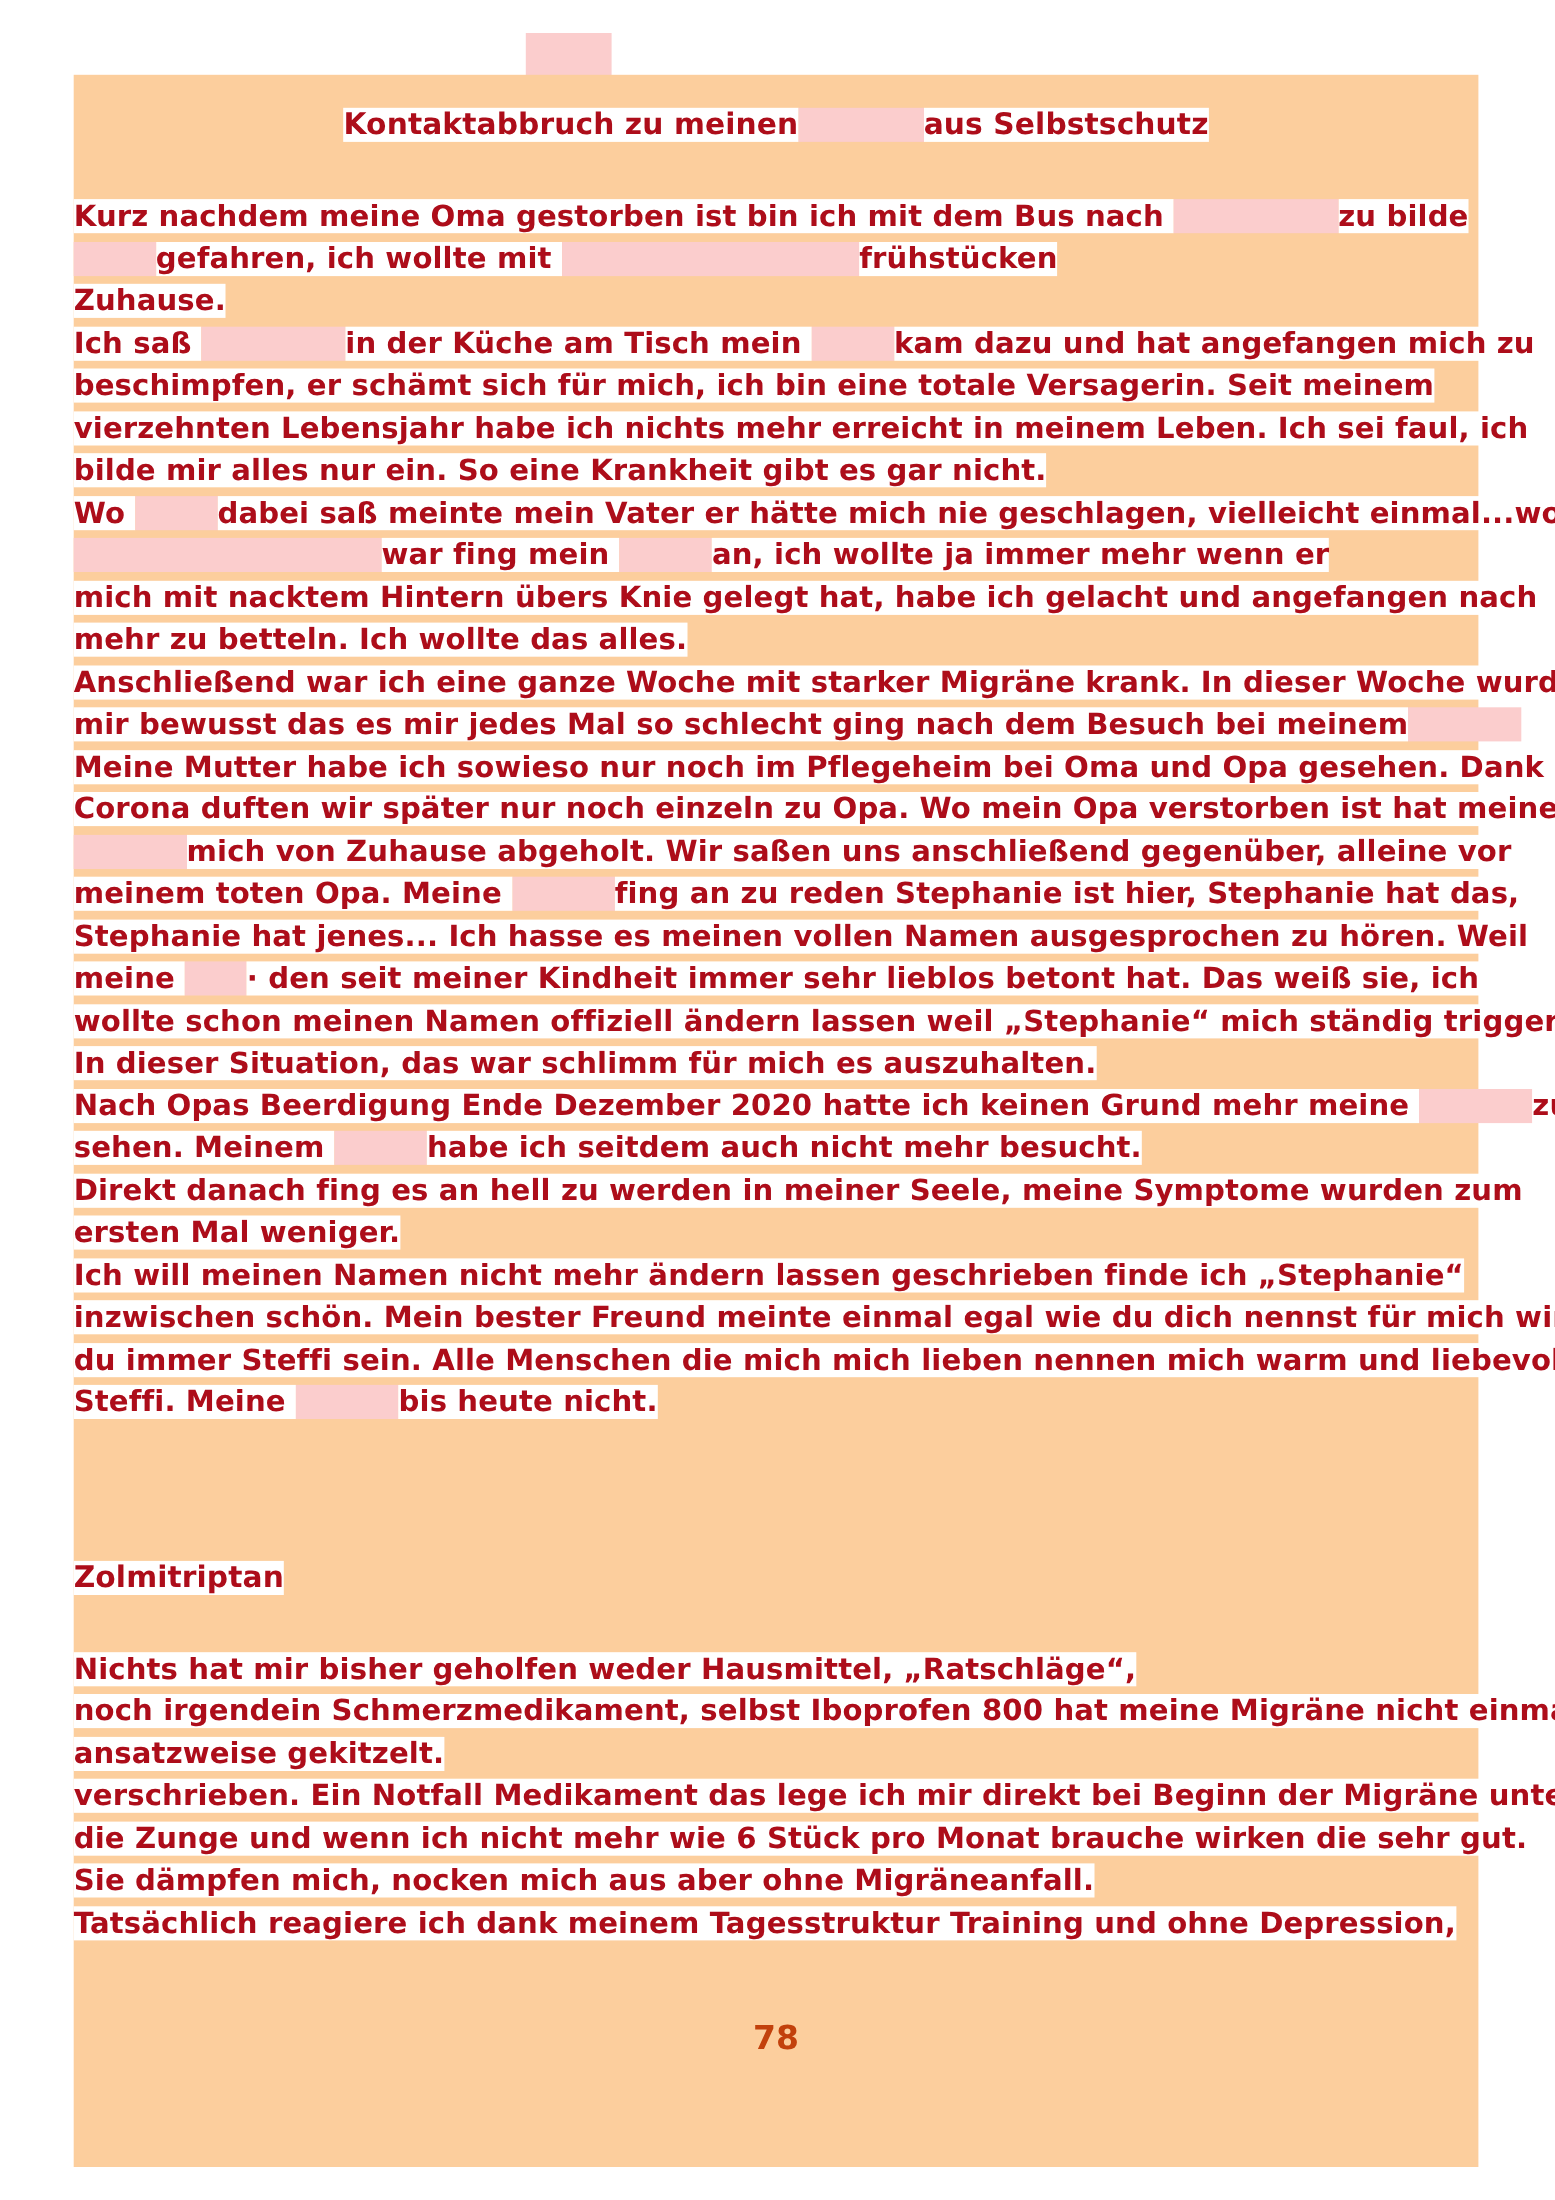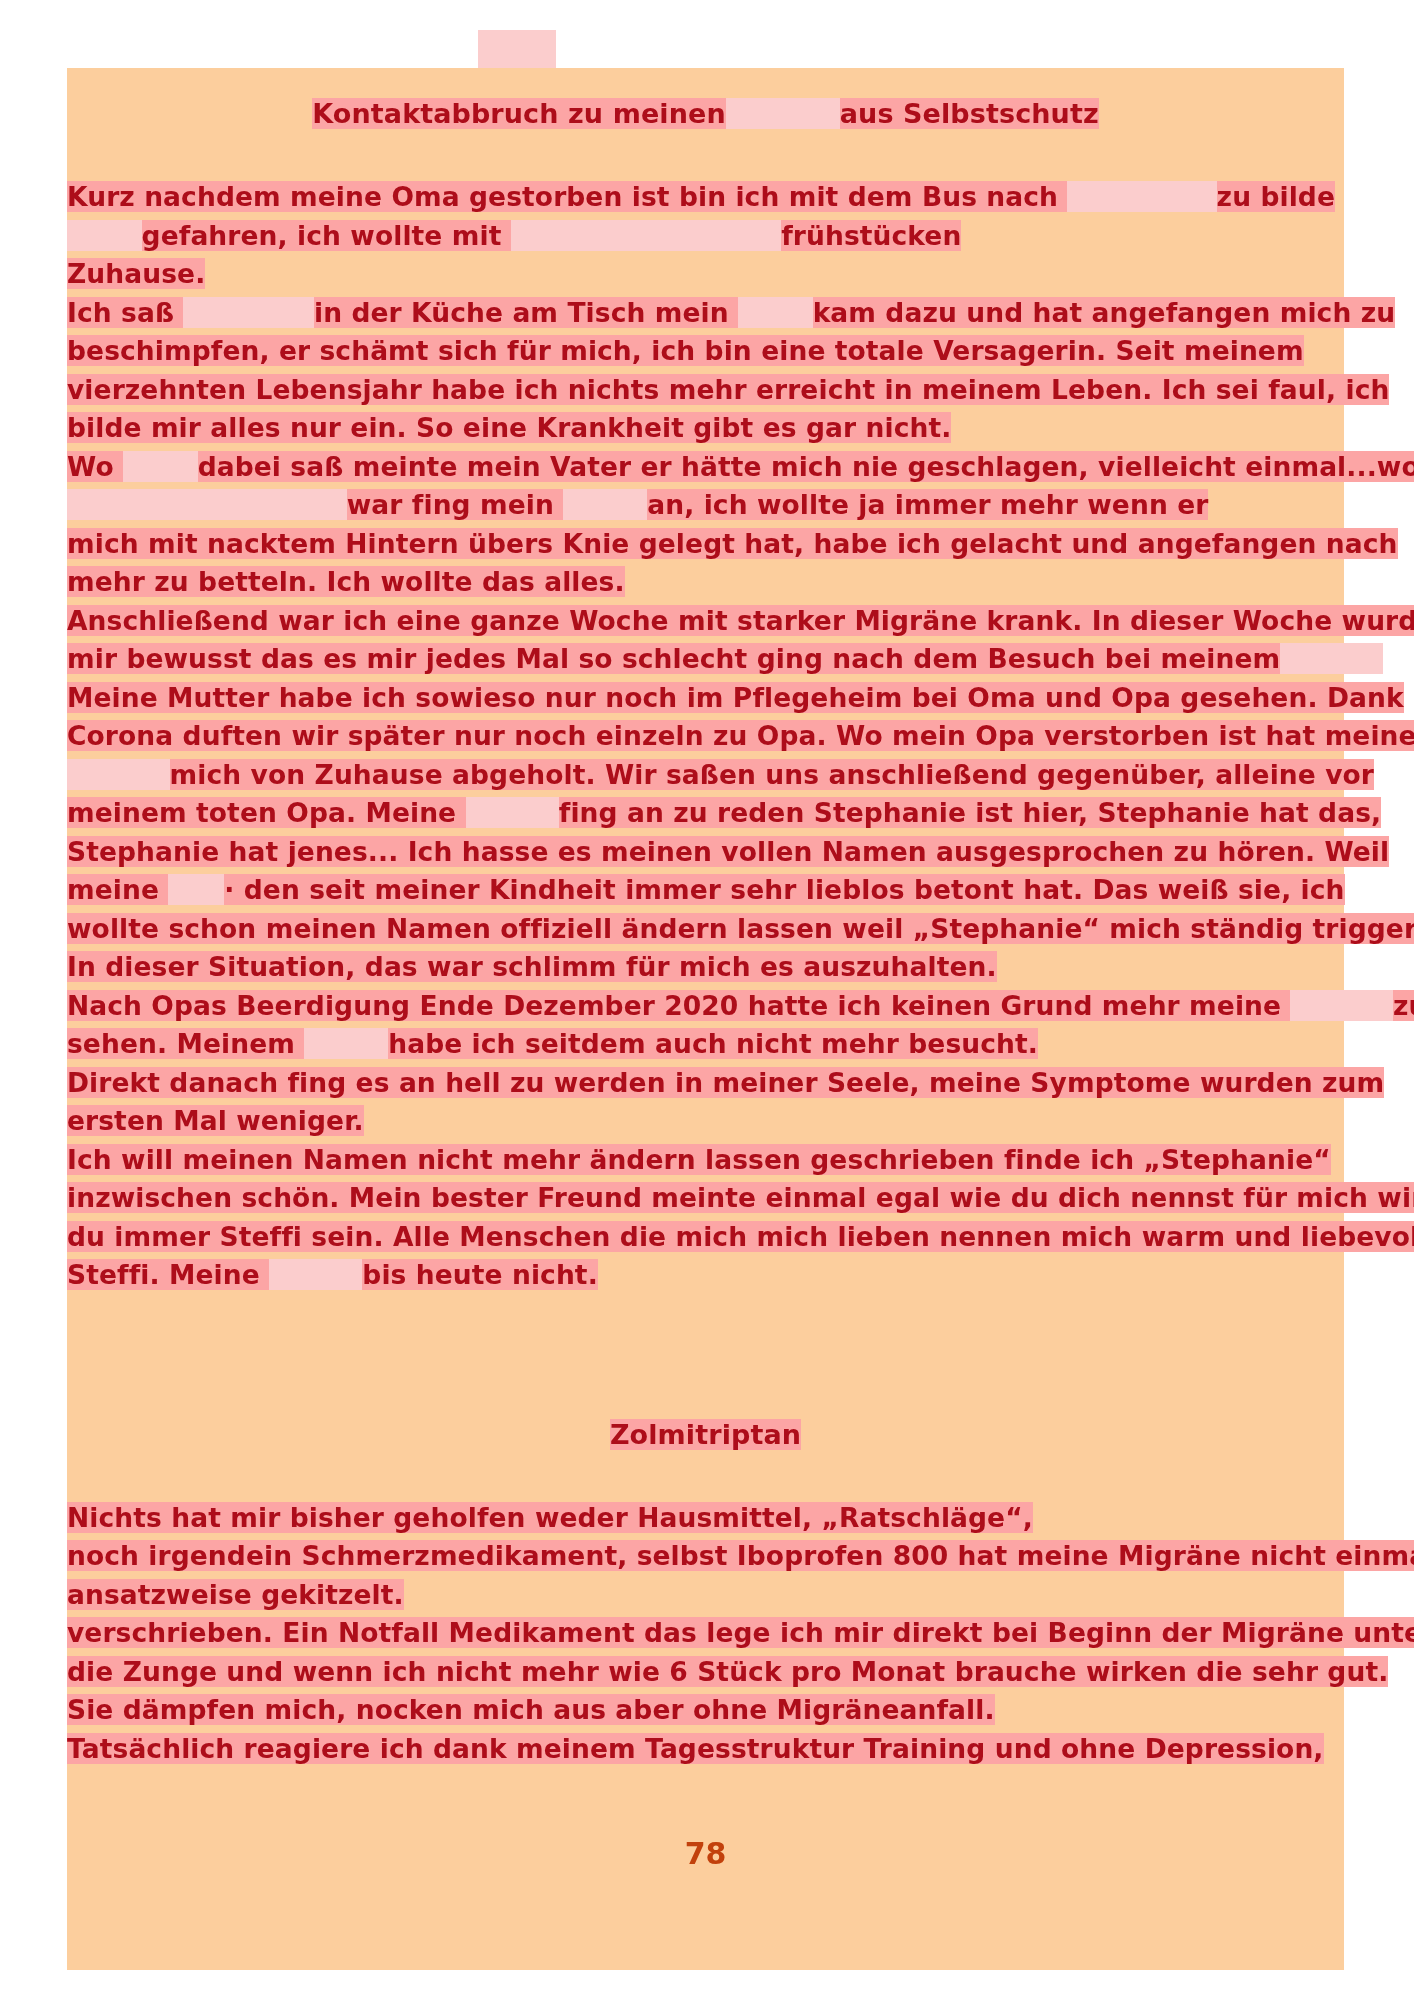--- a/index.html
+++ b/index.html
@@ -59,21 +59,21 @@
     white-space: pre;
     font-family: "DejaVu Sans", sans-serif;
     font-weight: bold;
     font-size: 26.5px;
     color: #ad0d1a;
     letter-spacing: 0.1px;
   }
 
   
   .hl {
-    background: #fca5a5;
+    background: #ffffff;
     box-decoration-break: clone;
     margin-top: 20px;
     -webkit-box-decoration-break: clone;
   }
   
   .rd {
     background: #fbcdcd;
   }
   
   .gap {
@@ -85,21 +85,20 @@
     height: 52px;
     line-height: 52px;
     font-size: 27px;
   }
 
   .spacer-sm { height: 20px; }
   .spacer-md { height: 38px; }
   .spacer-lg { height: 76px; }
 
   #heading-zolmitriptan {
-    text-align: center;
     height: 52px;
     line-height: 52px;
     font-size: 27px;
   }
 
   #page-number {
     position: absolute;
     left: 0;
     top: 1768px;
     width: 1277px;

